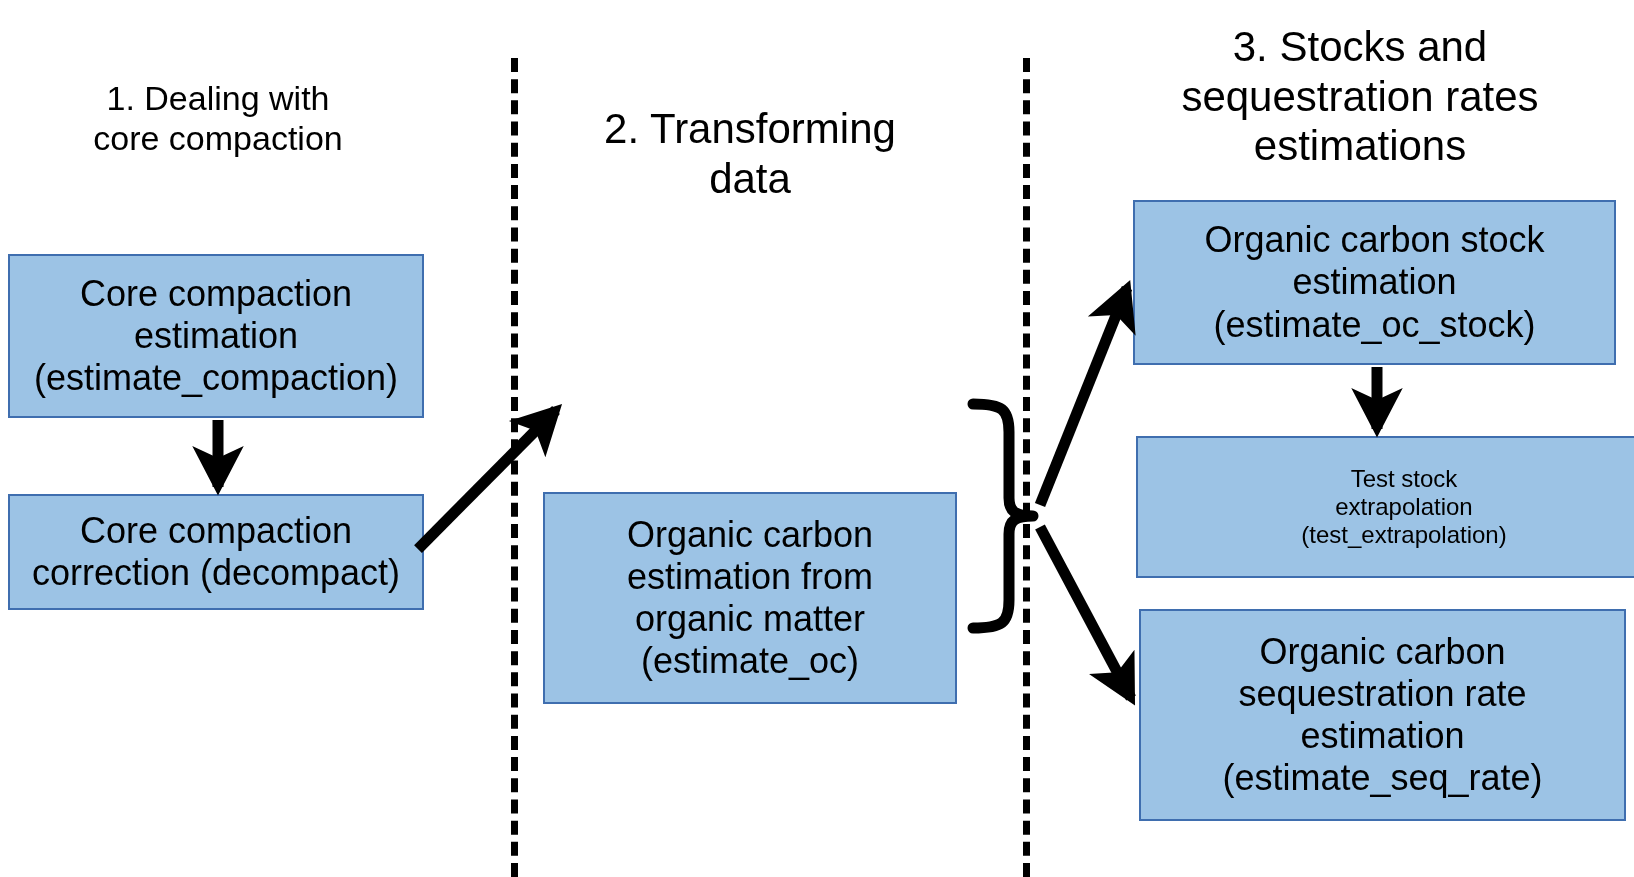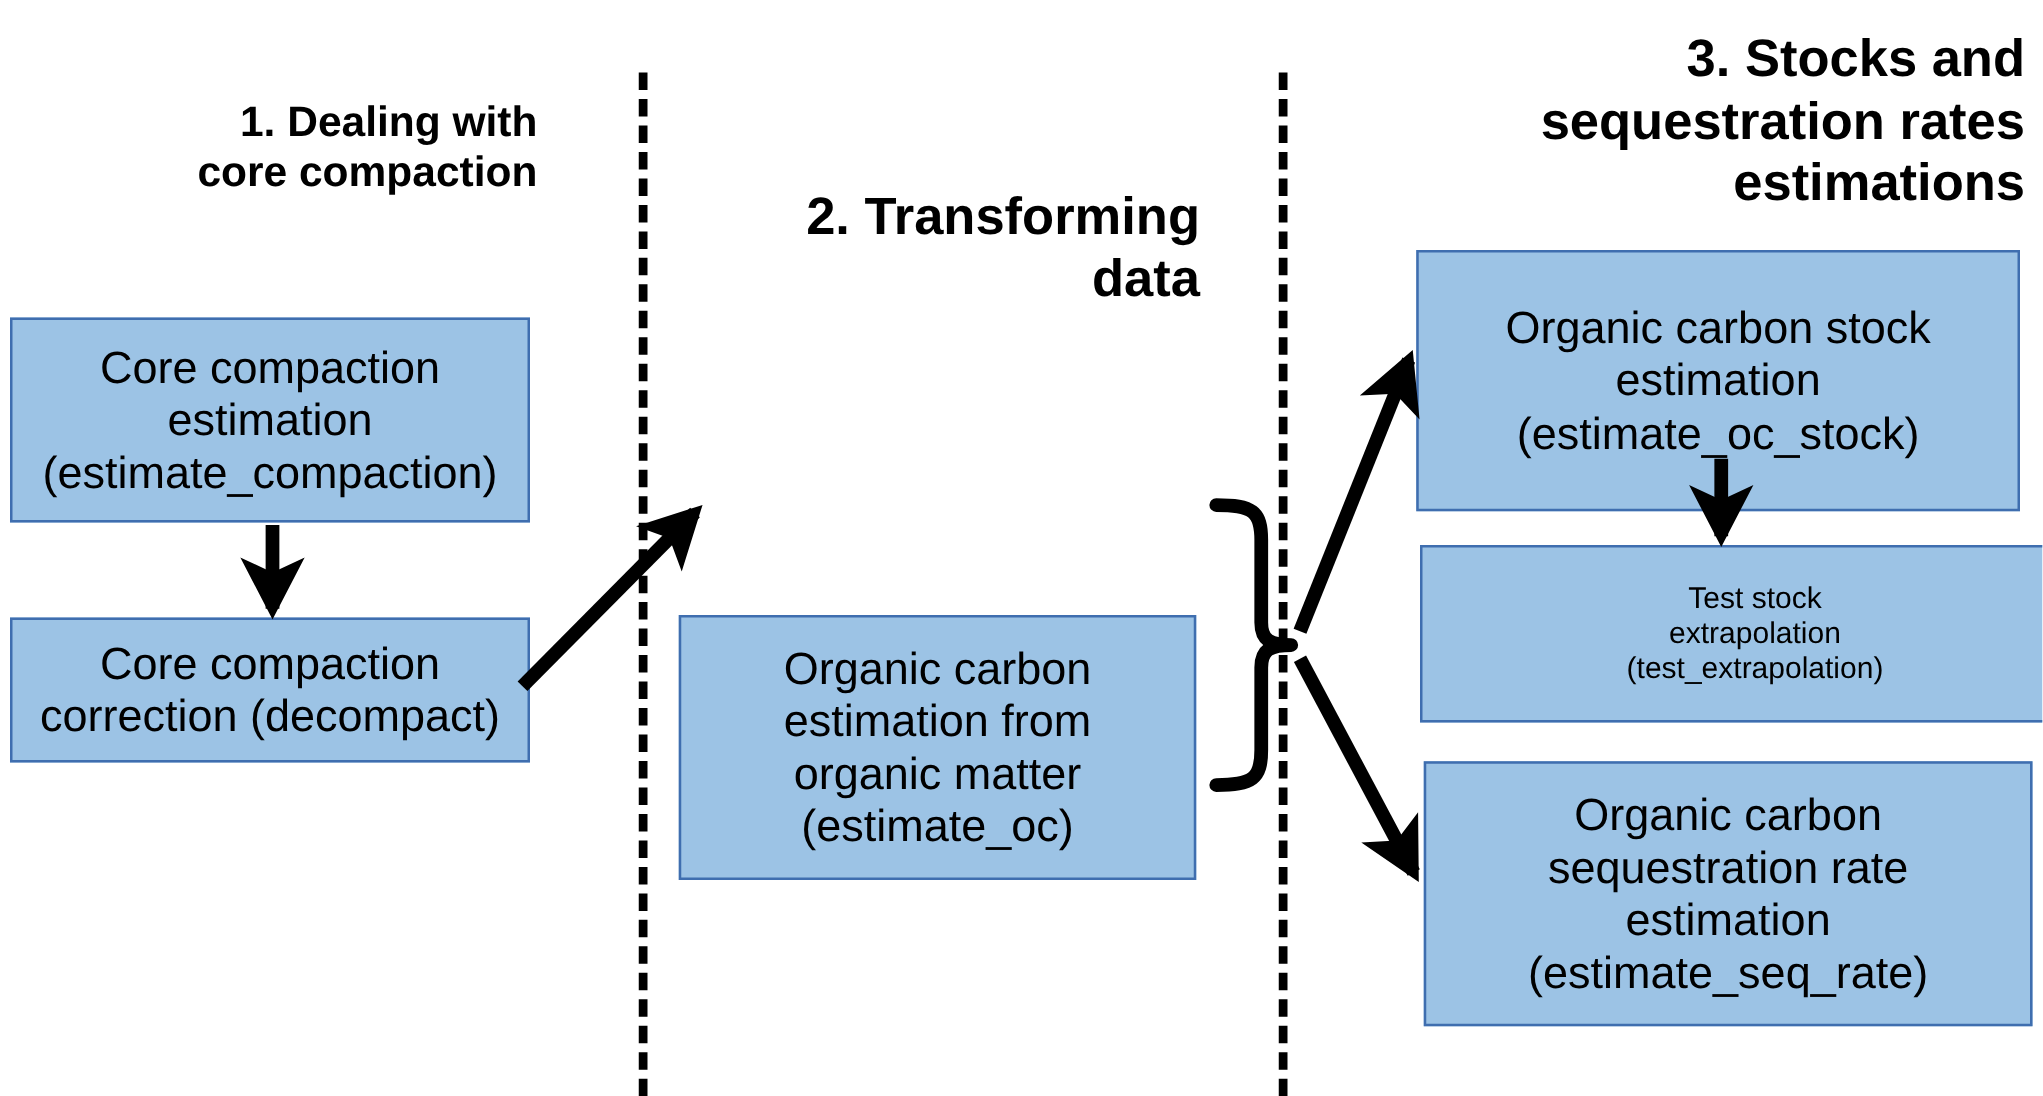--- a/index.html
+++ b/index.html
@@ -10,22 +10,22 @@
   #stage {
     position: relative;
     width: 1634px;
     height: 877px;
     background: #ffffff;
     overflow: hidden;
     font-family: "Liberation Sans", sans-serif;
   }
   .heading {
     position: absolute;
-    text-align: right;
-    font-weight: bold;
+    text-align: center;
+    font-weight: normal;
     color: #000000;
     line-height: 1.18;
     white-space: pre-line;
   }
   .box {
     position: absolute;
     box-sizing: border-box;
     background: #9CC3E5;
     border: 2px solid #3F6EAF;
     color: #000000;
@@ -61,36 +61,36 @@
 
   <div class="box" style="left:8px; top:254px; width:416px; height:164px; font-size:36px;">Core compaction
 estimation
 (estimate_compaction)</div>
 
   <div class="box" style="left:8px; top:494px; width:416px; height:116px; font-size:36px;">Core compaction
 correction (decompact)</div>
 
   <div class="divider" style="left:511px; top:58px; height:819px;"></div>
 
-  <div class="heading" style="left:540px; top:104px; width:420px; font-size:42px;margin-top:44px;">2. Transforming
+  <div class="heading" style="left:540px; top:104px; width:420px; font-size:42px;">2. Transforming
 data</div>
 
 
   <div class="box" style="left:543px; top:492px; width:414px; height:212px; font-size:36px;">Organic carbon
 estimation from
 organic matter
 (estimate_oc)</div>
 
   <div class="divider" style="left:1023px; top:58px; height:819px;"></div>
 
   <div class="heading" style="left:1100px; top:22px; width:520px; font-size:42px;">3. Stocks and
 sequestration rates
 estimations</div>
 
-  <div class="box" style="left:1133px; top:200px; width:483px; height:209px; font-size:36px;">Organic carbon stock
+  <div class="box" style="left:1133px; top:200px; width:483px; height:165px; font-size:36px;">Organic carbon stock
 estimation
 (estimate_oc_stock)</div>
 
   <div class="box" style="left:1136px; top:436px; width:536px; height:142px; font-size:24px;">Test stock
 extrapolation
 (test_extrapolation)</div>
 
   <div class="box" style="left:1139px; top:609px; width:487px; height:212px; font-size:36px;">Organic carbon
 sequestration rate
 estimation

